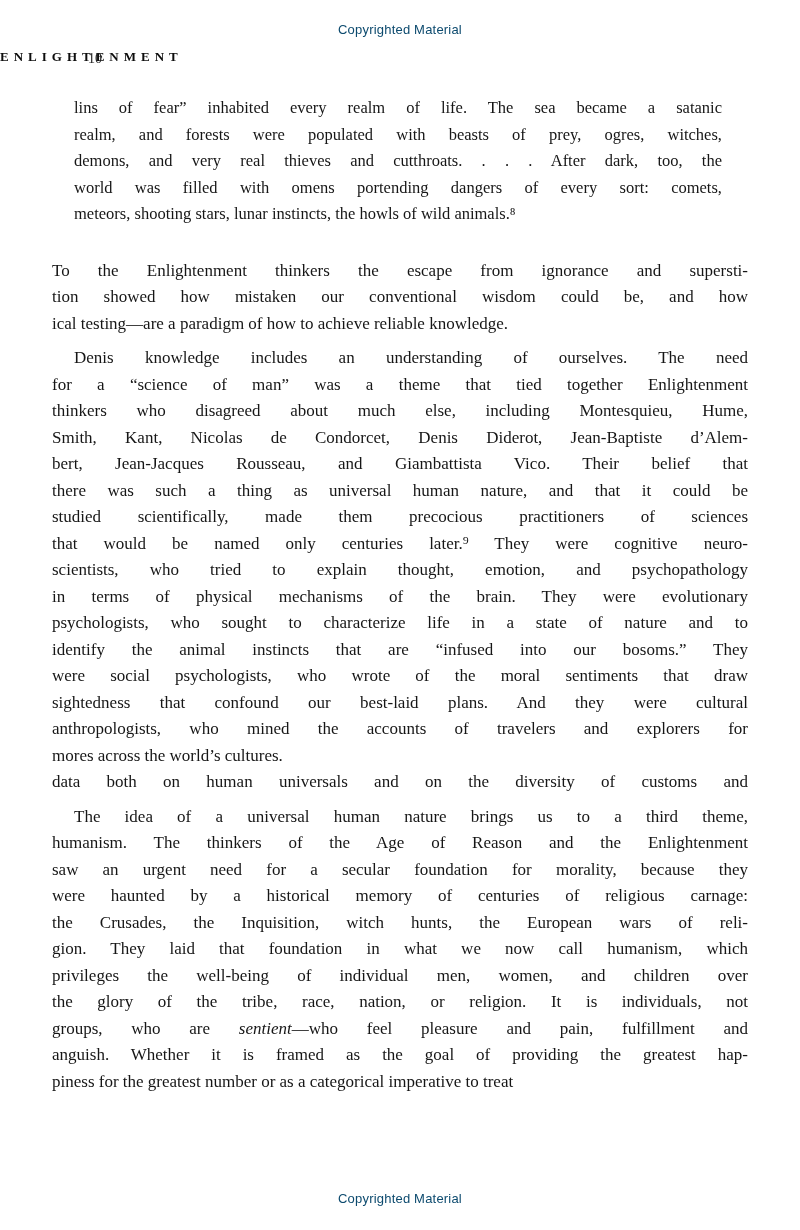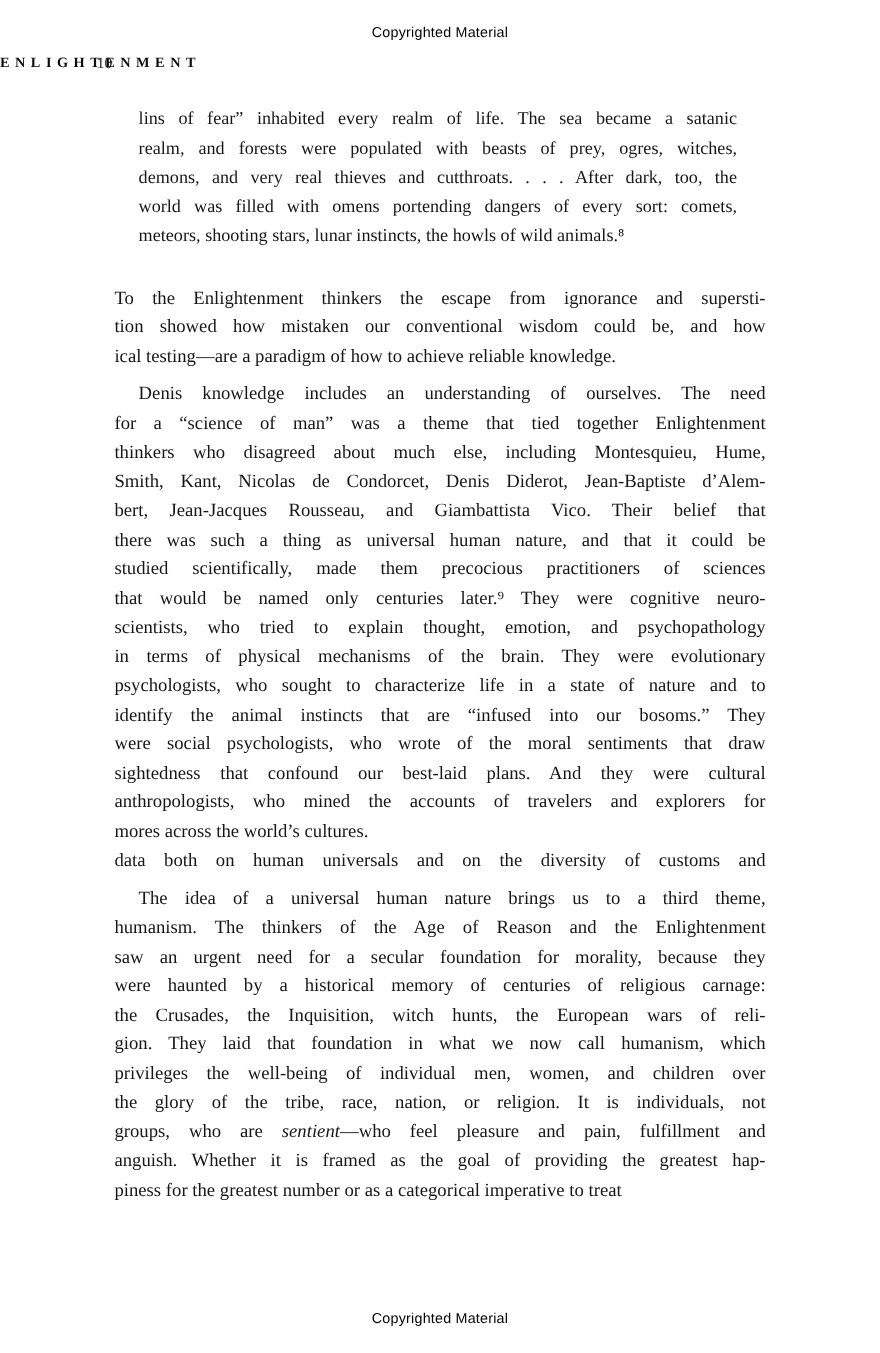--- a/index.html
+++ b/index.html
@@ -12,21 +12,21 @@
     height: 1230px;
     position: relative;
     font-family: "Liberation Serif", "DejaVu Serif", serif;
     color: #161616;
     overflow: hidden;
   }
   .copyright {
     text-align: center;
     font-family: "Liberation Sans", "DejaVu Sans", sans-serif;
     font-size: 13px;
-    color: #000000;
+    color: #0c4a6e;
     letter-spacing: 0.2px;
   }
   .copyright-top { padding-top: 22px; }
   .copyright-bottom {
     position: absolute;
     bottom: 24px;
     left: 0;
     width: 100%;
   }
   .header {
@@ -42,21 +42,21 @@
     color: #222;
   }
   .running-head {
     text-align: left;
     font-size: 13px;
     font-weight: bold;
     letter-spacing: 5px;
     color: #0d0d0d;
   }
   .content {
-    margin: 0 104px;
+    margin: 0 52px;
   }
   .block-quote {
     margin-top: 26px;
     padding-left: 22px;
     padding-right: 26px;
     font-size: 16.5px;
   }
   .para {
     margin-top: 8px;
     font-size: 17px;

